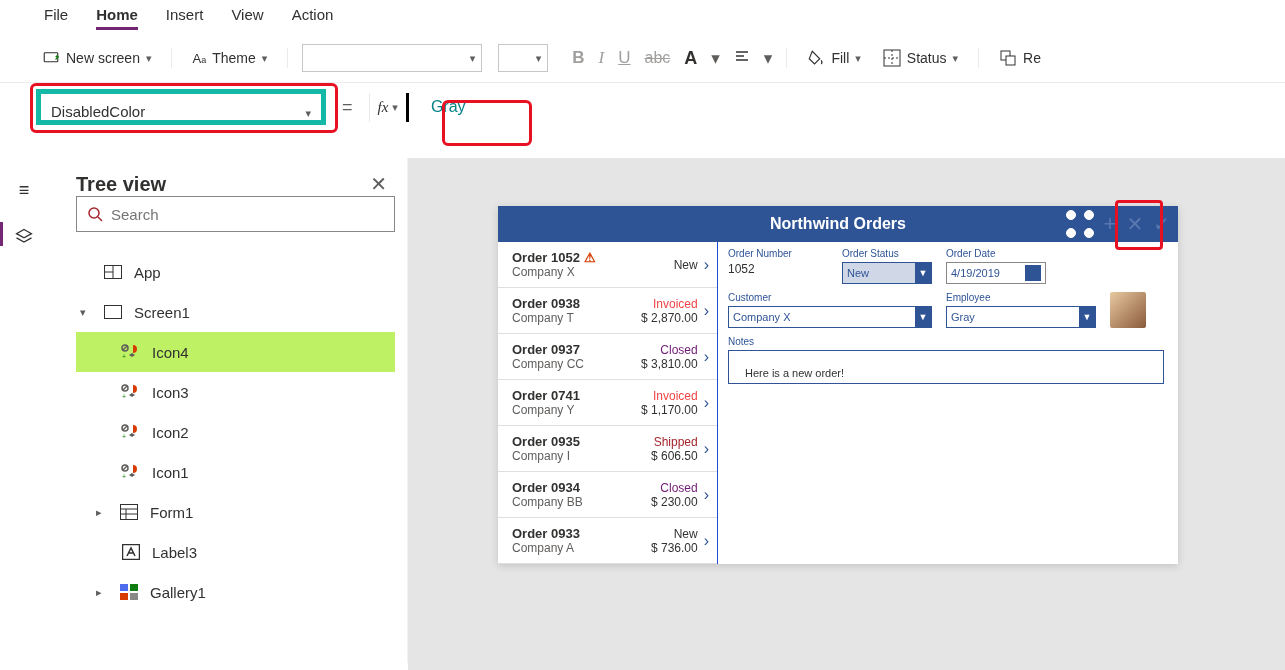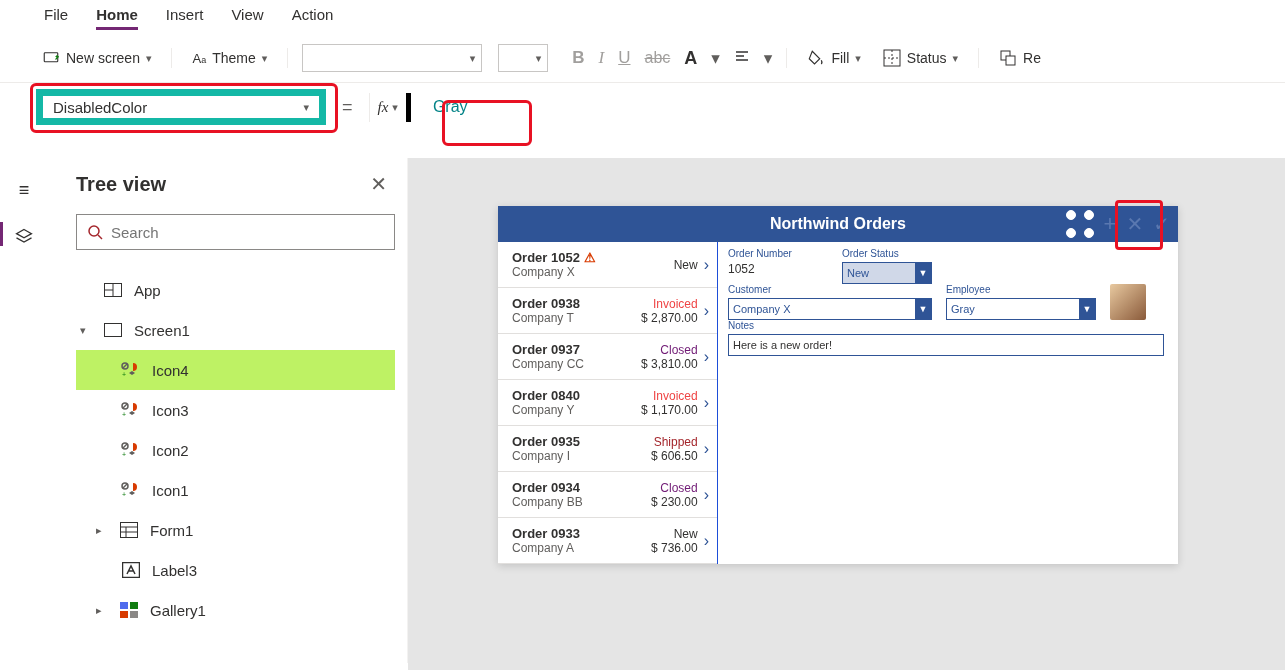--- a/index.html
+++ b/index.html
@@ -23,40 +23,40 @@
 .fmtbtns { display:flex; gap:14px; align-items:center; margin-left: 14px; color:#a19f9d; }
 .fmtbtns span { font-size: 17px; cursor:pointer; display:inline-block; position:relative; }
 .fmtbtns .ul { text-decoration: underline; }
 .fmtbtns .strike { text-decoration: line-through; font-size: 16px;}
 .fmtbtns .A { color:#323130; font-size:18px; font-weight:600; }
 .fill-icon { width:18px; height:18px; }
 
 
 .formulabar { display:flex; align-items:center; gap: 12px; padding: 6px 0 6px 36px; }
 .propbox { position: relative; }
-.propsel { width: 290px; height: 36px; border: 7px solid #14b8a6; padding: 0 10px; display:flex; align-items:center; justify-content:space-between; font-size:15px; }
+.propsel { width: 290px; height: 36px; border: 5px solid #14b8a6; padding: 0 10px; display:flex; align-items:flex-end; justify-content:space-between; font-size:15px; }
 .redbox { position:absolute; border: 3px solid #e81123; border-radius:6px; pointer-events:none; }
 .redbox.r1 { left:-6px; top:-6px; width: 308px; height: 50px; }
 .eq { font-size: 18px; color:#605e5c; margin: 0 4px; }
-.fx { display:flex; align-items:center; gap:4px; padding: 6px 8px; border-left:1px solid #edebe9; border-right:5px solid #000000; }
+.fx { display:flex; align-items:center; gap:4px; padding: 6px 8px; border-left:1px solid #edebe9; border-right:3px solid #000000; }
 .fx span:first-child { font-style: italic; font-family: serif; font-size:15px;}
 .formulaval { position:relative; padding: 6px 10px; color:#038387; font-size:16px; }
 .redbox.r2 { left: 442px; top: 100px; width: 90px; height: 46px; }
 
 
 .leftrail { position:absolute; left:0; top:160px; width: 48px; display:flex; flex-direction:column; align-items:center; gap:26px; padding-top:20px;}
 .leftrail .ham { font-size:18px; color:#323130; cursor:pointer;}
 .leftrail .layers { width:20px; height:20px; }
 .leftrail .accent { position:absolute; left:0; top:62px; width:3px; height:24px; background:#742774;}
 
 
 .treepanel { position:absolute; left:48px; top:158px; width:360px; bottom:7px; padding: 14px 12px 0 28px; border-right:1px solid #f3f2f1;}
 .treehead { display:flex; justify-content:space-between; align-items:center; font-size:20px; font-weight:600; padding-right:8px;}
 .treehead .close { font-weight:300; font-size:20px; color:#605e5c; cursor:pointer;}
-.searchbox { margin-top:18px; border:1px solid #8a8886; height:36px; display:flex; align-items:center; padding:0 10px; gap:8px; }
+.searchbox { border:1px solid #8a8886; height:36px; display:flex; align-items:center; padding:0 10px; gap:8px; }
 .searchbox svg { width:16px; height:16px; }
 .searchbox input { border:none; outline:none; flex:1; font-size:15px; color:#a19f9d;}
 
 .tree { margin-top:20px; font-size:15px;}
 .tree .node { display:flex; align-items:center; height:40px; gap:10px; cursor:pointer;}
 .tree .node.sel { background:#bef264;}
 .tree .caret { width:12px; display:inline-block; font-size:11px; color:#605e5c;}
 .tree .ind1 { padding-left: 4px;}
 .tree .ind2 { padding-left: 20px;}
 .tree .ind3 { padding-left: 44px;}
@@ -85,31 +85,31 @@
 .orderitem .col2 { text-align:right; font-size:12px; width:72px;}
 .orderitem .status { font-size:12px; display:block;}
 .orderitem .arr { color:#2f5496; font-size:16px;}
 .st-New { color:#323130;}
 .st-Invoiced { color:#ef4444;}
 .st-Closed { color:#701a75;}
 .st-Shipped { color:#a4262c;}
 .warn { color:#d83b01;}
 
 .form { flex:1; padding: 6px 10px; font-size:11px; color:#2f5496;}
-.frow { display:flex; gap:14px; margin-bottom:0;}
+.frow { display:flex; gap:14px; margin-bottom:8px;}
 .ffield { display:flex; flex-direction:column; gap:3px;}
 .ffield label { font-size:10px; color:#2f5496;}
 .ffield .val { font-size:12px; color:#323130;}
 .dd { border:1px solid #2f5496; height:22px; display:flex; align-items:center; justify-content:space-between; padding:0 4px; font-size:11px; background:#fff;}
 .dd .ddarr { background:#2f5496; color:#fff; width:16px; height:20px; display:flex; align-items:center; justify-content:center; font-size:9px; margin-right:-4px;}
 .dd.sel { background:#d0d8e8;}
 .date { border:1px solid #8a8886; height:22px; display:flex; align-items:center; padding:0 4px; font-size:11px; gap:4px;}
 .date .cal { background:#2f5496; width:16px; height:16px; margin-left:auto;}
 .avatar { width:36px; height:36px; background: linear-gradient(135deg,#e8c9a0,#8a5a3a); border-radius:2px;}
-.notesbox { border:1px solid #2f5496; padding:4px; font-size:11px; color:#323130; width: calc(100% - 4px); height:22px;}
+.notesbox { border:1px solid #2f5496; padding:16px; font-size:11px; color:#323130; width: calc(100% - 4px); height:22px;}
 </style>
 </head>
 <body>
 
 <div class="topmenu">
   <span>File</span>
   <span class="active">Home</span>
   <span>Insert</span>
   <span>View</span>
   <span>Action</span>
@@ -363,21 +363,21 @@
           <div class="orderitem">
             <div class="col1">
               <div class="name">Order 0937</div>
               <div class="comp">Company CC</div>
             </div>
             <div class="col2"><span class="status st-Closed">Closed</span><span>$ 3,810.00</span></div>
             <span class="arr">›</span>
           </div>
           <div class="orderitem">
             <div class="col1">
-              <div class="name">Order 0840</div>
+              <div class="name">Order 0741</div>
               <div class="comp">Company Y</div>
             </div>
             <div class="col2"><span class="status st-Invoiced">Invoiced</span><span>$ 1,170.00</span></div>
             <span class="arr">›</span>
           </div>
           <div class="orderitem">
             <div class="col1">
               <div class="name">Order 0935</div>
               <div class="comp">Company I</div>
             </div>
@@ -405,20 +405,27 @@
         <div class="frow">
           <div class="ffield" style="width:100px;">
             <label>Order Number</label>
             <span class="val">1052</span>
           </div>
           <div class="ffield" style="width:90px;">
             <label>Order Status</label>
             <div class="dd sel">
                 <span>New</span>
                 <span class="ddarr">▼</span>
+              </div>
+          </div>
+          <div class="ffield" style="width:100px;">
+            <label>Order Date</label>
+            <div class="date">
+                <span>4/19/2019</span>
+                <span class="cal"></span>
               </div>
           </div>
         </div>
         <div class="frow">
           <div class="ffield" style="width:204px;">
             <label>Customer</label>
             <div class="dd">
                 <span>Company X</span>
                 <span class="ddarr">▼</span>
               </div>

